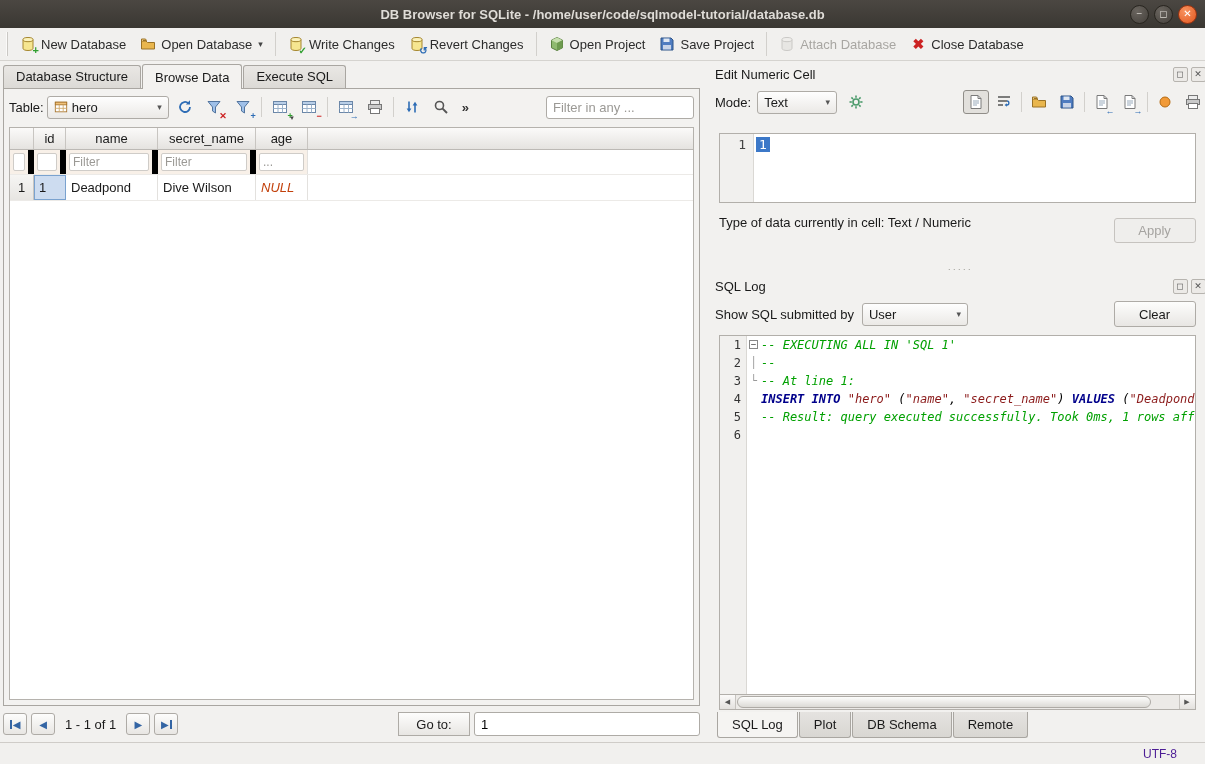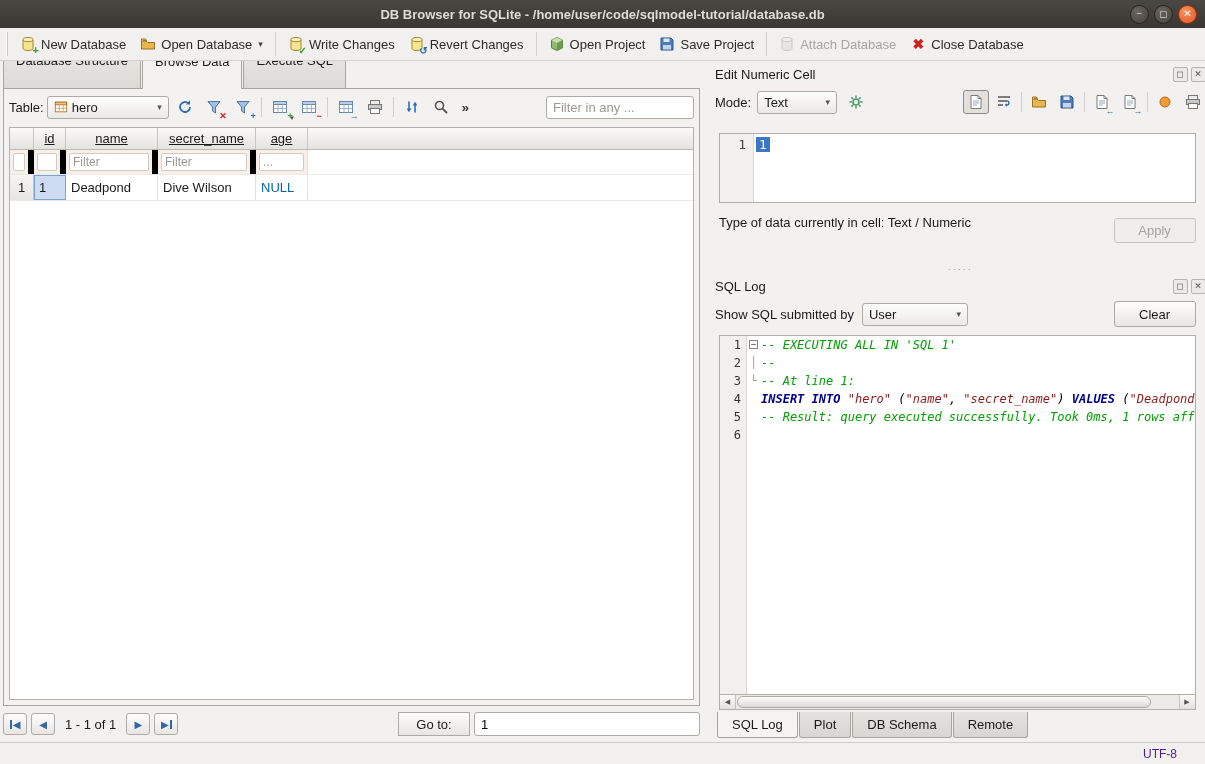--- a/index.html
+++ b/index.html
@@ -27,53 +27,53 @@
   .dd-arrow { font-size:9px; color:#444; margin-left:1px; }
 
   
   .main { flex:1; display:flex; position:relative; overflow:hidden; }
   .left-panel { width:705px; flex:none; position:relative; }
   .splitter { width:6px; flex:none; }
   .right-panel { flex:1; display:flex; flex-direction:column; padding:2px 6px 0 4px; position:relative; }
 
   
   .tabs { height:27px; display:flex; align-items:flex-end; padding-left:3px; position:relative; z-index:2; }
-  .tab { padding:3px 12px 20px; border:1px solid #a9a6a1; border-bottom:none; border-radius:3px 3px 0 0; background:linear-gradient(#e9e7e4,#dcdad6); margin-right:1px; white-space:nowrap; }
+  .tab { padding:3px 12px 4px; border:1px solid #a9a6a1; border-bottom:none; border-radius:3px 3px 0 0; background:linear-gradient(#e9e7e4,#dcdad6); margin-right:1px; white-space:nowrap; }
   .tab.active { padding-top:5px; background:#f3f2f0; position:relative; top:1px; z-index:3; }
   .left-body { position:absolute; top:27px; left:3px; right:5px; bottom:36px; border:1px solid #a9a6a1; background:#f3f2f0; z-index:1; }
 
   
   .browse-toolbar { height:36px; display:flex; align-items:center; gap:3px; padding:0 5px; }
   .lbl { white-space:nowrap; }
   .combo { display:flex; align-items:center; gap:4px; background:linear-gradient(#fefefe,#ebe9e6); border:1px solid #aeaba6; border-radius:3px; padding:2px 6px; height:23px; }
   .combo .arrow { margin-left:auto; font-size:9px; color:#555; }
   .combo-table { width:122px; }
   .itb { width:26px; height:24px; display:flex; align-items:center; justify-content:center; border-radius:3px; position:relative; flex:none; }
   .itb .badge { position:absolute; right:0; bottom:-2px; font-size:9px; font-weight:bold; }
   .itb .sub-arrow { position:absolute; right:-1px; bottom:-3px; font-size:7px; color:#444; }
   .itb.pressed { border:1px solid #908d88; background:#e2e0dc; }
   .vsep { width:1px; height:20px; background:#d2d0cc; margin:0 2px; flex:none; }
   .overflow-btn { padding:0 5px; color:#333; font-weight:bold; }
   .filter-any { margin-left:auto; width:148px; height:23px; border:1px solid #aeaba6; border-radius:3px; padding:0 6px; background:#fff; font-size:13px; font-family:"Liberation Sans",sans-serif; }
   input::placeholder { color:#9b9995; opacity:1; }
 
   
   .grid { position:absolute; top:38px; left:5px; right:5px; bottom:5px; border:1px solid #b5b2ad; background:#fff; overflow:hidden; }
-  .ghead { display:flex; height:22px; background:linear-gradient(#fbfaf9,#e5e3e0); border-bottom:1px solid #bcb9b5;text-decoration:underline; }
+  .ghead { display:flex; height:22px; background:linear-gradient(#fbfaf9,#e5e3e0); border-bottom:1px solid #bcb9b5; }
   .gcell { display:flex; align-items:center; justify-content:center; border-right:1px solid #c8c5c1; overflow:hidden; }
   .c0{width:24px;flex:none;} .c1{width:32px;flex:none;} .c2{width:92px;flex:none;} .c3{width:98px;flex:none;} .c4{width:52px;flex:none;}
   .gfill { flex:1; border-right:none; }
   .grow { display:flex; height:25px; border-bottom:1px solid #eceae7; }
   .frow { height:26px; }
   .fcell { padding:2px 3px; background:#f8f0e8; border-right:6px solid #000000; display:flex; align-items:center; }
   .fcell input { width:100%; height:18px; border:1px solid #cfccc8; border-radius:2px; padding:0 3px; font-size:12px; font-family:"Liberation Sans",sans-serif; }
   .rowhdr { background:linear-gradient(#f6f5f3,#e7e5e2); border-right:1px solid #c8c5c1; }
   .dcell { justify-content:flex-start; padding-left:5px; border-right:1px solid #e3e1de; background:#fff; }
   .dcell.selected { background:#cddcf0; outline:1px solid #7aa2cf; outline-offset:-1px; }
-  .dcell.null-val { color:#0369a1; }
+  .dcell.null-val { color:#c2410c; font-style:italic; }
 
   
   .grid-nav { position:absolute; left:3px; right:5px; bottom:4px; height:28px; display:flex; align-items:center; gap:4px; }
   .nbtn { width:24px; height:22px; border:1px solid #aeaba6; border-radius:3px; background:linear-gradient(#fdfdfc,#e8e6e3); display:flex; align-items:center; justify-content:center; color:#3465a4; font-size:10px; gap:1px; flex:none; }
   .nbtn .bar { width:2px; height:9px; background:#3465a4; }
   .range-label { margin:0 6px; white-space:nowrap; }
   .goto-btn { margin-left:auto; width:72px; height:24px; border:1px solid #aeaba6; border-radius:0; background:linear-gradient(#fdfdfc,#e8e6e3); display:flex; align-items:center; justify-content:center; flex:none; }
   .goto-input { width:226px; height:24px; border:1px solid #aeaba6; border-radius:3px; padding:0 6px; font-size:13px; font-family:"Liberation Sans",sans-serif; flex:none; }
 
   

